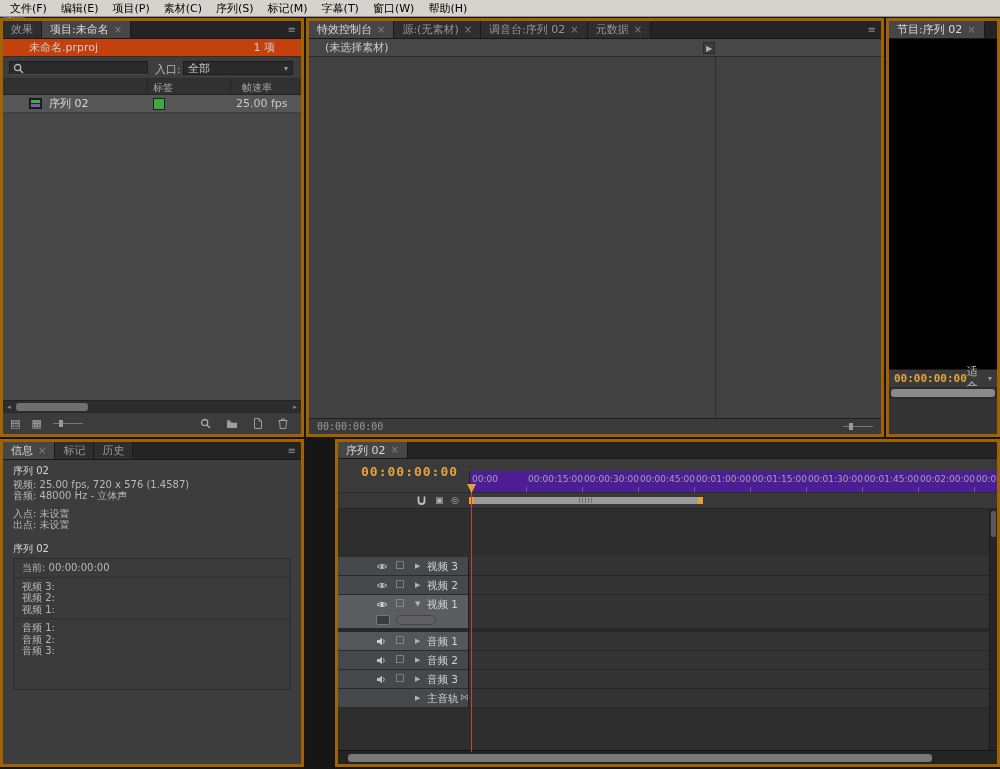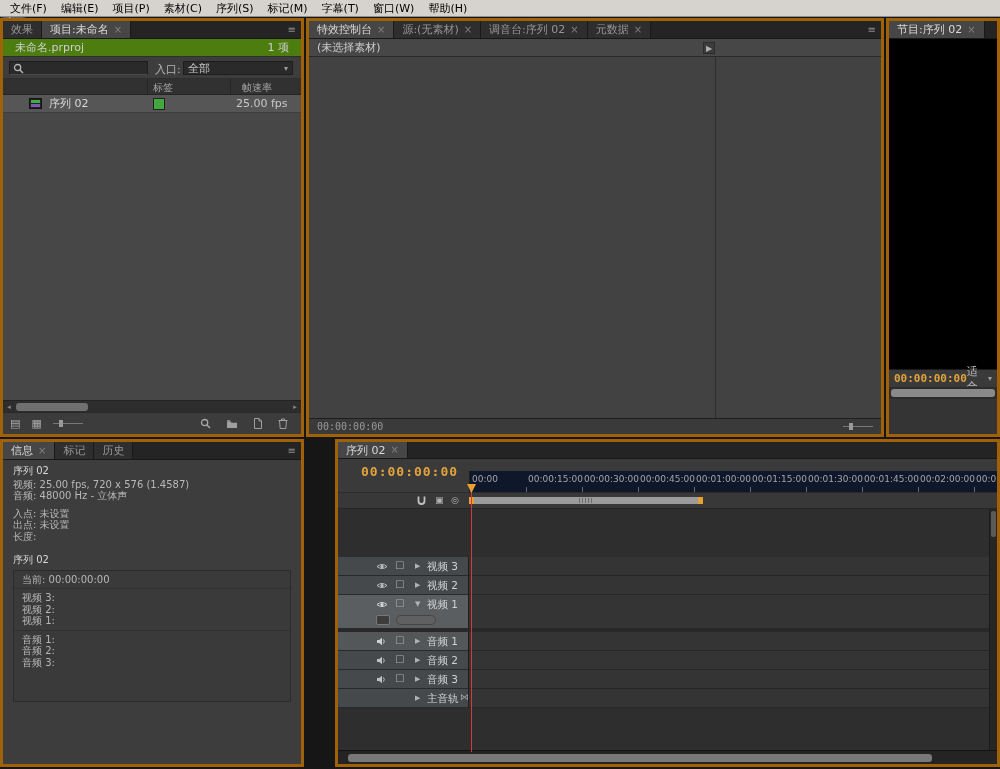--- a/index.html
+++ b/index.html
@@ -14,21 +14,21 @@
 
 .panel{position:absolute;background:#3d3d3d;border:3px solid #a16207;display:flex;flex-direction:column}
 .tabbar{height:18px;background:#242424;display:flex;flex:none;position:relative;border-bottom:1px solid #181818}
 .tab{display:flex;align-items:center;gap:5px;padding:0 8px;color:#979797;background:#2e2e2e;border-right:1px solid #191919;white-space:nowrap;font-size:11px}
 .tab.active{background:#464646;color:#dadada}
 .tab .close{color:#7f7f7f;font-size:10px;line-height:1}
 .panel-menu{position:absolute;right:5px;top:0;line-height:18px;color:#8b8b8b;font-size:10px}
 
 
 #project-panel{left:0;top:18px;width:304px;height:419px}
-.proj-header{height:18px;display:flex;align-items:center;justify-content:space-between;padding:0 12px;background:#4d7c0f;border-bottom:1px solid #2e2e2e;flex:none;color:#cfcfcf}
+.proj-header{height:18px;display:flex;align-items:center;justify-content:space-between;padding:0 26px;background:#c2410c;border-bottom:1px solid #2e2e2e;flex:none;color:#cfcfcf}
 .proj-search{height:22px;background:#3d3d3d;border-bottom:1px solid #2e2e2e;flex:none;position:relative}
 .search-box{position:absolute;left:6px;top:4px;width:139px;height:14px;background:#2a2a2a;border:1px solid #1d1d1d;border-bottom-color:#4a4a4a;display:flex;align-items:center;padding-left:3px}
 .entry-label{position:absolute;left:152px;top:5px;color:#b5b5b5}
 .entry-select{position:absolute;left:180px;right:8px;top:4px;height:14px;background:#2a2a2a;border:1px solid #1d1d1d;display:flex;align-items:center;justify-content:space-between;padding:0 4px;color:#c5c5c5}
 .entry-select .caret{font-size:8px;color:#9a9a9a}
 .proj-cols{height:16px;background:#313131;border-bottom:1px solid #242424;position:relative;flex:none;color:#a5a5a5;font-size:10px}
 .proj-cols .c-name{position:absolute;left:8px;top:19px}
 .proj-cols .c-sort{color:#8a8a8a;font-size:9px}
 .proj-cols .c-label{position:absolute;left:150px;top:2px}
 .proj-cols .c-fps{position:absolute;left:239px;top:2px}
@@ -46,21 +46,21 @@
 .proj-toolbar{height:22px;background:#3c3c3c;border-top:1px solid #2a2a2a;display:flex;align-items:center;padding:0 7px;gap:11px;flex:none}
 .pt-icon{color:#a8a8a8;font-size:11px;display:flex;align-items:center}
 .mini-slider{width:30px;height:9px;position:relative}
 .ms-track{position:absolute;left:0;right:0;top:4px;height:1px;background:#777}
 .ms-thumb{position:absolute;left:6px;top:1px;width:4px;height:7px;background:#999}
 .pt-right{margin-left:auto;display:flex;gap:15px;align-items:center;margin-right:6px}
 
 
 #effects-panel{left:306px;top:18px;width:578px;height:419px}
 .fx-header{height:18px;background:#474747;border-bottom:1px solid #2a2a2a;display:flex;align-items:center;position:relative;flex:none;color:#cfcfcf}
-.fx-header .fx-title{padding-left:8px}
+.fx-header .fx-title{padding-left:16px}
 .fx-show-btn{position:absolute;left:394px;top:3px;width:12px;height:12px;color:#b0b0b0;font-size:8px;display:flex;align-items:center;justify-content:center;background:#3c3c3c;border:1px solid #2b2b2b}
 .fx-body{flex:1;position:relative;background:#424242}
 .fx-divider{position:absolute;left:406px;top:0;bottom:0;width:1px;background:#2d2d2d}
 .fx-footer{height:16px;flex:none;background:#3a3a3a;border-top:1px solid #1e1e1e;display:flex;align-items:center;padding:0 8px}
 .fx-timecode{color:#9a9a9a;font-size:10px;font-family:"DejaVu Sans Mono",monospace}
 .fspacer{flex:1}
 
 
 #program-panel{left:886px;top:18px;width:114px;height:419px}
 .prog-view{height:330px;flex:none;background:#000}
@@ -83,21 +83,21 @@
 
 #tools-panel{left:306px;top:439px;width:27px;height:328px;background:#3d3d3d;border:1px solid #101010;display:flex;flex-direction:column;align-items:center;padding-top:5px;gap:1px}
 .tool{width:19px;height:15px;display:flex;align-items:center;justify-content:center;color:#c2c2c2;font-size:11px;line-height:1}
 .tool.active{background:#616161;border-radius:2px;color:#f2f2f2}
 
 
 #timeline-panel{left:335px;top:439px;width:665px;height:328px}
 #timeline-panel .tabbar{height:17px}
 .tl-topbar{height:33px;flex:none;background:#3a3a3a;position:relative}
 .tl-tc{position:absolute;left:23px;top:5px;color:#e2a33c;font-size:13px;font-weight:bold;font-family:"DejaVu Sans Mono",monospace;letter-spacing:1px}
-.tl-ruler{position:absolute;left:131px;top:12px;right:0;bottom:0;background:#0f172a;border-left:1px solid #202020;overflow:hidden}
+.tl-ruler{position:absolute;left:131px;top:12px;right:0;bottom:0;background:#4c1d95;border-left:1px solid #202020;overflow:hidden}
 .tl-ruler .rlabel{position:absolute;top:3px;font-size:9px;color:#a5a5a5;white-space:nowrap}
 .tl-ticks{position:absolute;left:0;right:0;bottom:0;height:5px;background:repeating-linear-gradient(90deg,#6a6a6a 0 1px,transparent 1px 56px)}
 .tl-iconrow{height:17px;flex:none;background:#383838;border-top:1px solid #2c2c2c;border-bottom:1px solid #262626;position:relative}
 .ti{position:absolute;top:3px;color:#b5b5b5;font-size:9px;line-height:1;display:flex;align-items:center}
 .workbar{position:absolute;left:131px;top:4px;width:234px;height:7px;background:#9b9b9b;border-radius:2px}
 .workbar::before,.workbar::after{content:"";position:absolute;top:0;width:5px;height:7px;background:#e8a033}
 .workbar::before{left:0}.workbar::after{right:0}
 .workgrip{position:absolute;left:110px;top:1px;width:14px;height:5px;background:repeating-linear-gradient(90deg,#6d6d6d 0 1px,transparent 1px 3px)}
 .tl-body{flex:1;position:relative;background:#2e2e2e;overflow:hidden}
 .trow{position:absolute;left:0;width:calc(100% - 8px);display:flex}
@@ -299,21 +299,20 @@
       </div>
     <span class="panel-menu">≡</span>
   </div>
   <div class="info-content">
     <div class="iname">序列 02</div>
     <div>视频: 25.00 fps, 720 x 576 (1.4587)</div>
     <div>音频: 48000 Hz - 立体声</div>
     <div class="igap"></div>
     <div>入点: 未设置</div>
     <div>出点: 未设置</div>
-    <div>长度:</div>
     <div class="igap"></div>
       <div class="igap"></div>
     <div class="iname">序列 02</div>
     <div class="ibox">
       <div>当前: 00:00:00:00</div>
       <div class="isep"></div>
       <div>视频 3:</div>
       <div>视频 2:</div>
       <div>视频 1:</div>
       <div class="isep"></div>

